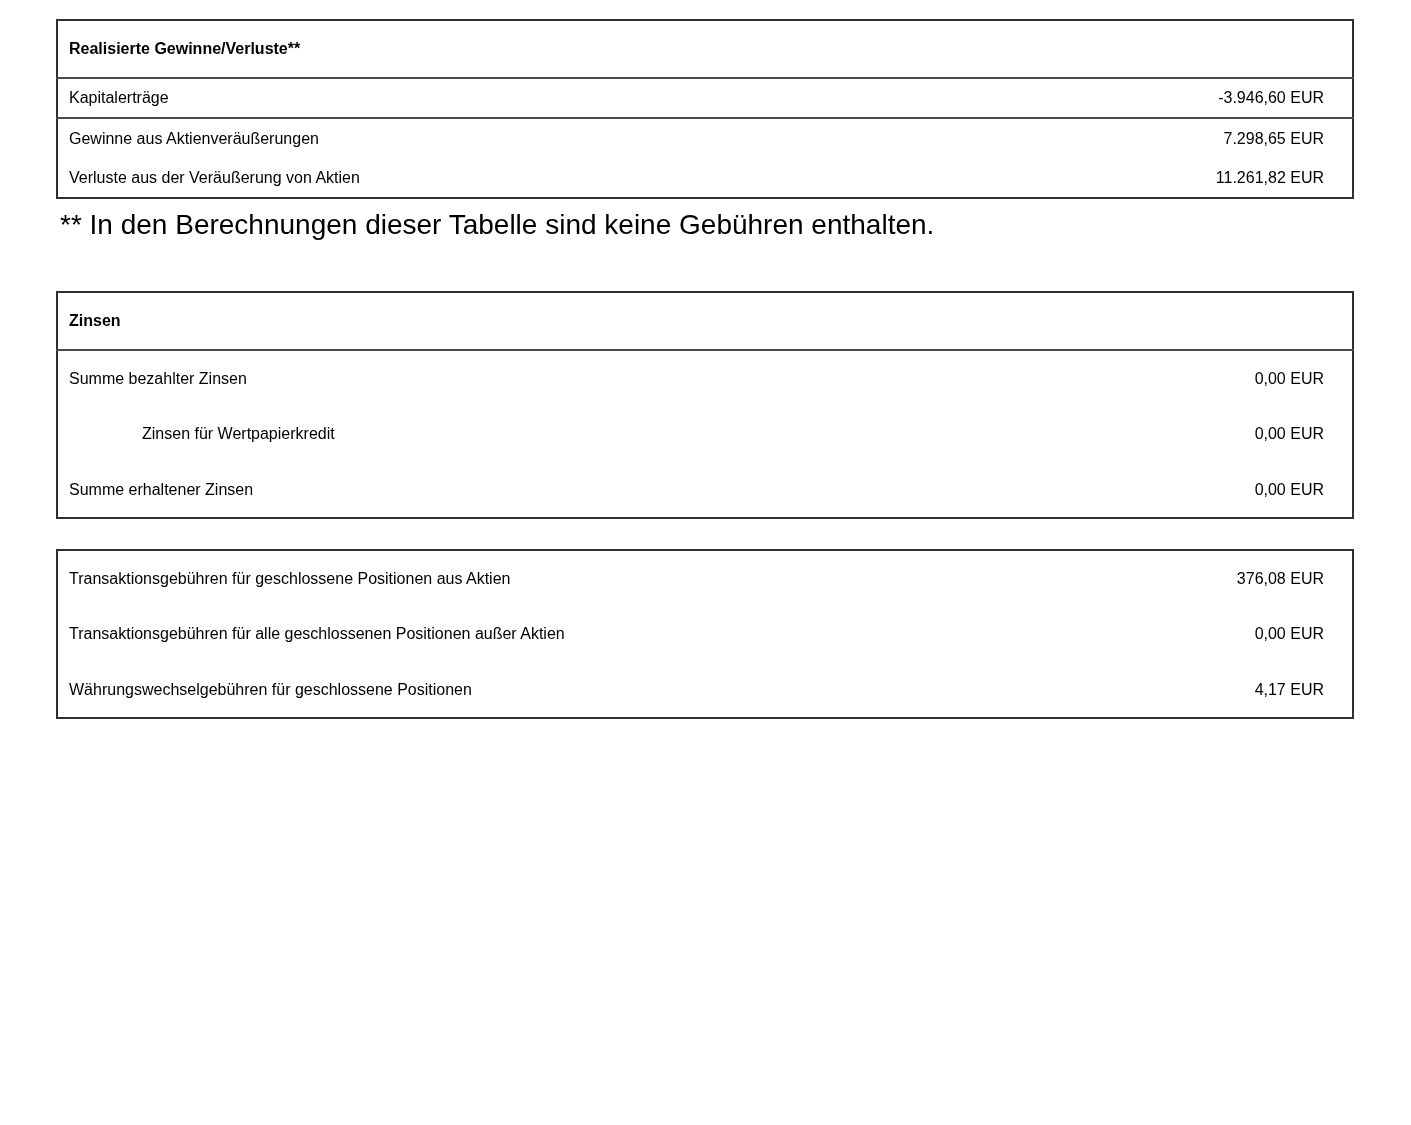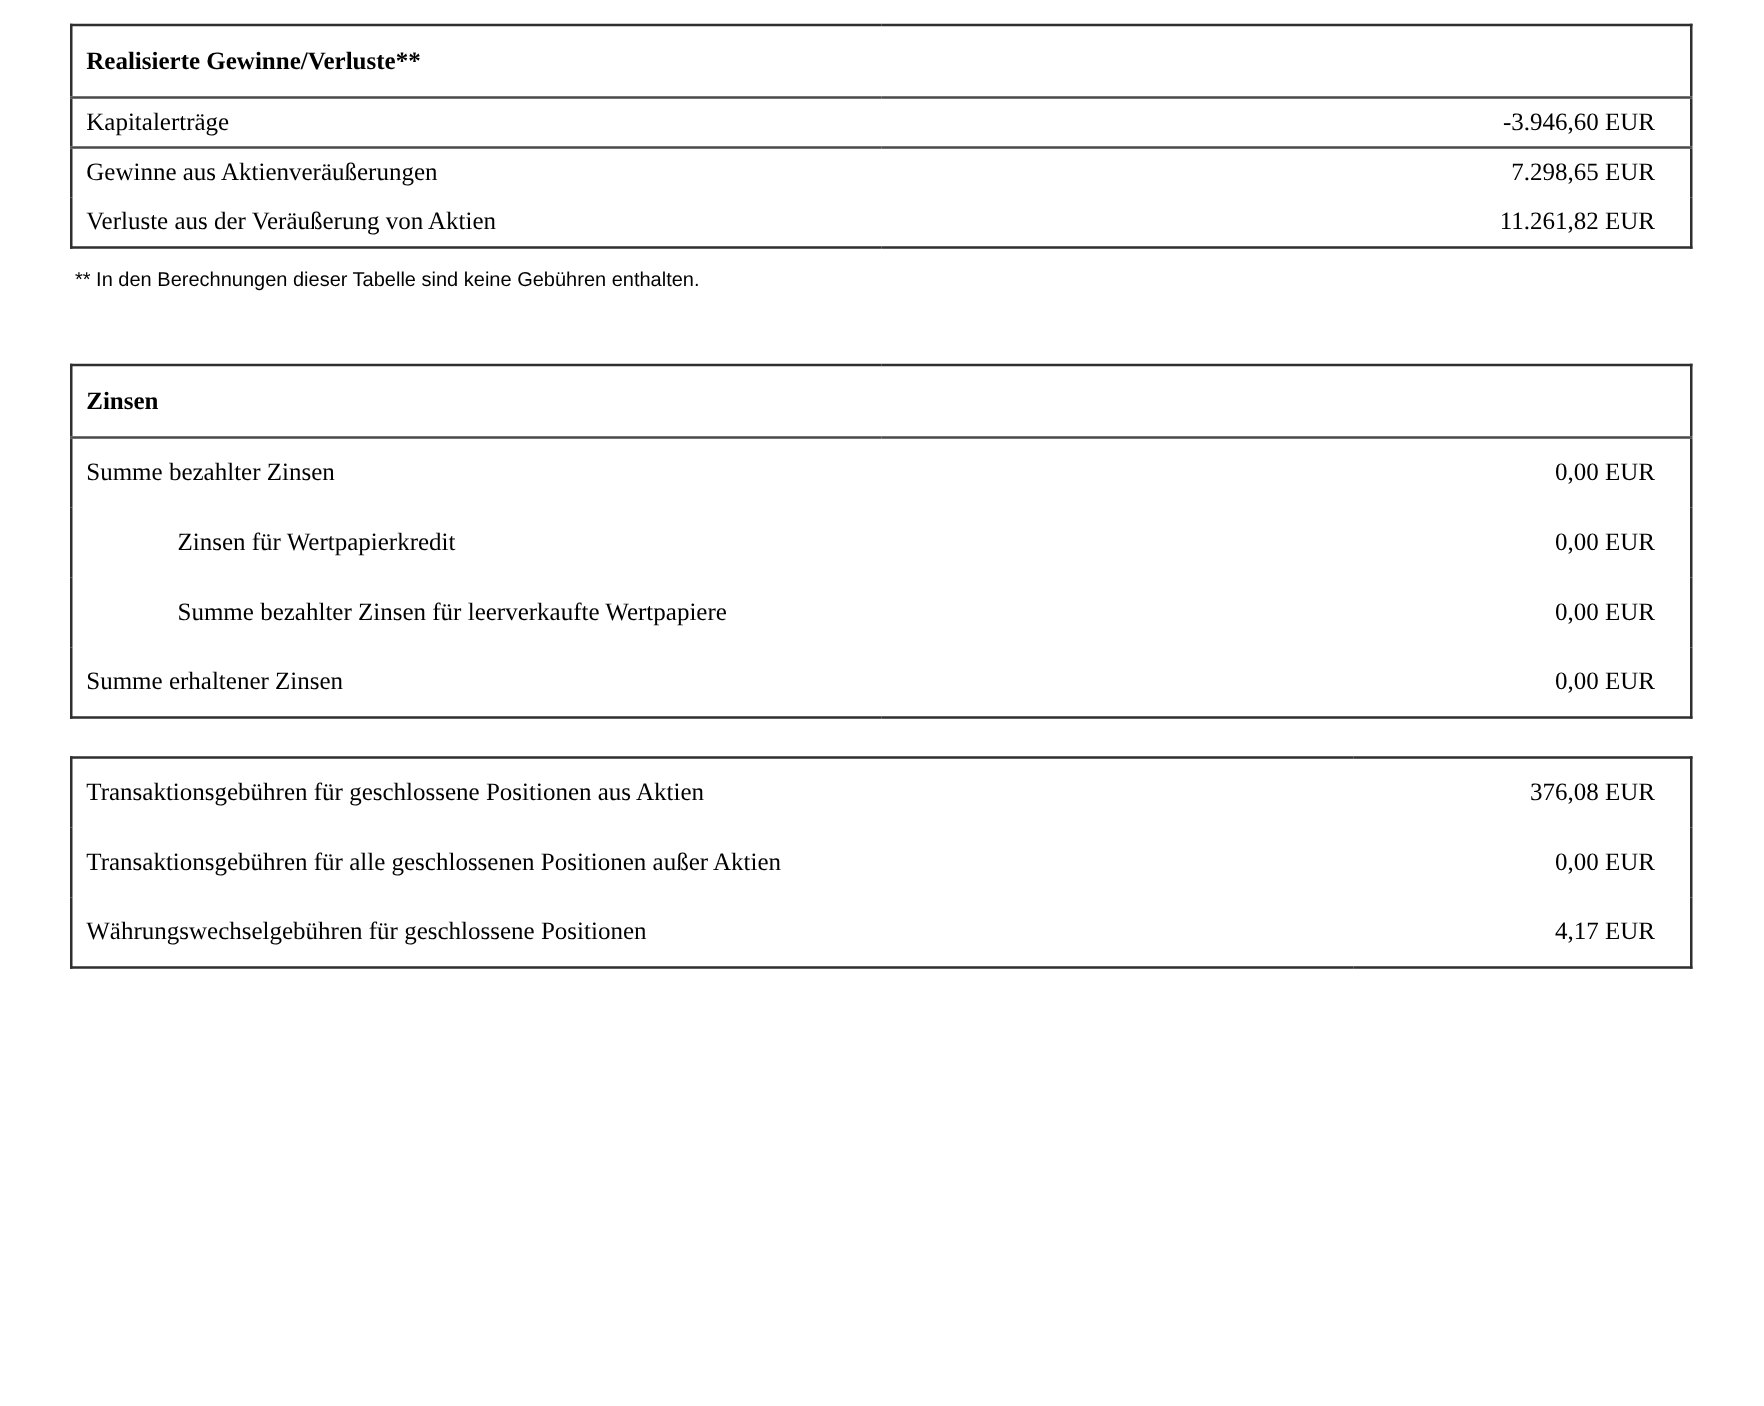--- a/index.html
+++ b/index.html
@@ -19,22 +19,22 @@
   table.report {
     border-collapse: collapse;
     table-layout: fixed;
     width: 1298px;
     margin-left: 56px;
     border: 2px solid #2f2f2f;
     background: #ffffff;
   }
   table.report th,
   table.report td {
-    font-size: 20px;
-    font-family: Liberation Serif, serif;
+    font-size: 16px;
+    font-family: Liberation Sans, sans-serif;
     vertical-align: middle;
     overflow: hidden;
     white-space: nowrap;
   }
   table.report th.table-title {
     text-align: left;
     font-weight: bold;
     padding: 0 0 0 11px;
     height: 56px;
     border-bottom: 2px solid #4a4a4a;
@@ -45,21 +45,21 @@
   td.row-label { padding-left: 11px; }
   td.row-label.indent { padding-left: 84px; }
   td.row-value {
     text-align: right;
     padding-right: 28px;
     width: 240px;
   }
   #table-realized { margin-top: 19px; }
   .footnote {
     margin: 14px 0 0 60px;
-    font-size: 16px;
+    font-size: 28px;
     line-height: 24px;
   }
   #table-interest { margin-top: 54px; padding-left: 44px; }
   #table-fees { margin-top: 30px; }
   b.inline-bold { font-weight: bold; }
 </style>
 </head>
 <body>
 
 <div class="page">
@@ -93,24 +93,20 @@
       </tr>
       <tr class="data-row">
         <td class="row-label">Summe bezahlter Zinsen</td>
         <td class="row-value">0,00 EUR</td>
       </tr>
       <tr class="data-row">
         <td class="row-label indent">Zinsen für Wertpapierkredit</td>
         <td class="row-value">0,00 EUR</td>
       </tr>
       <tr class="data-row">
-        <td class="row-label indent">Summe bezahlter Zinsen für leerverkaufte Wertpapiere</td>
-        <td class="row-value">0,00 EUR</td>
-      </tr>
-      <tr class="data-row">
         <td class="row-label">Summe erhaltener Zinsen</td>
         <td class="row-value">0,00 EUR</td>
       </tr>
     </tbody>
   </table>
 
   <table class="report" id="table-fees">
     <tbody>
       <tr class="data-row">
         <td class="row-label">Transaktionsgebühren für geschlossene Positionen aus Aktien</td>

